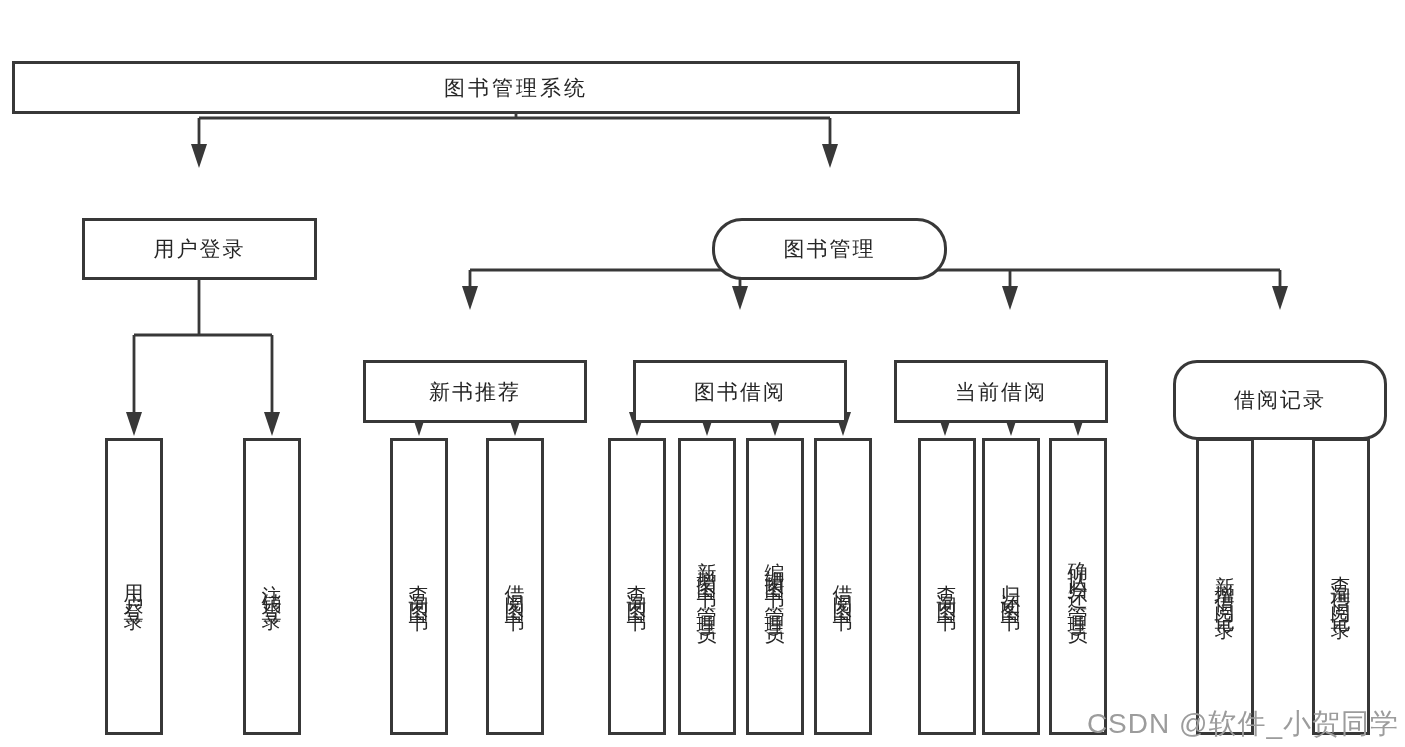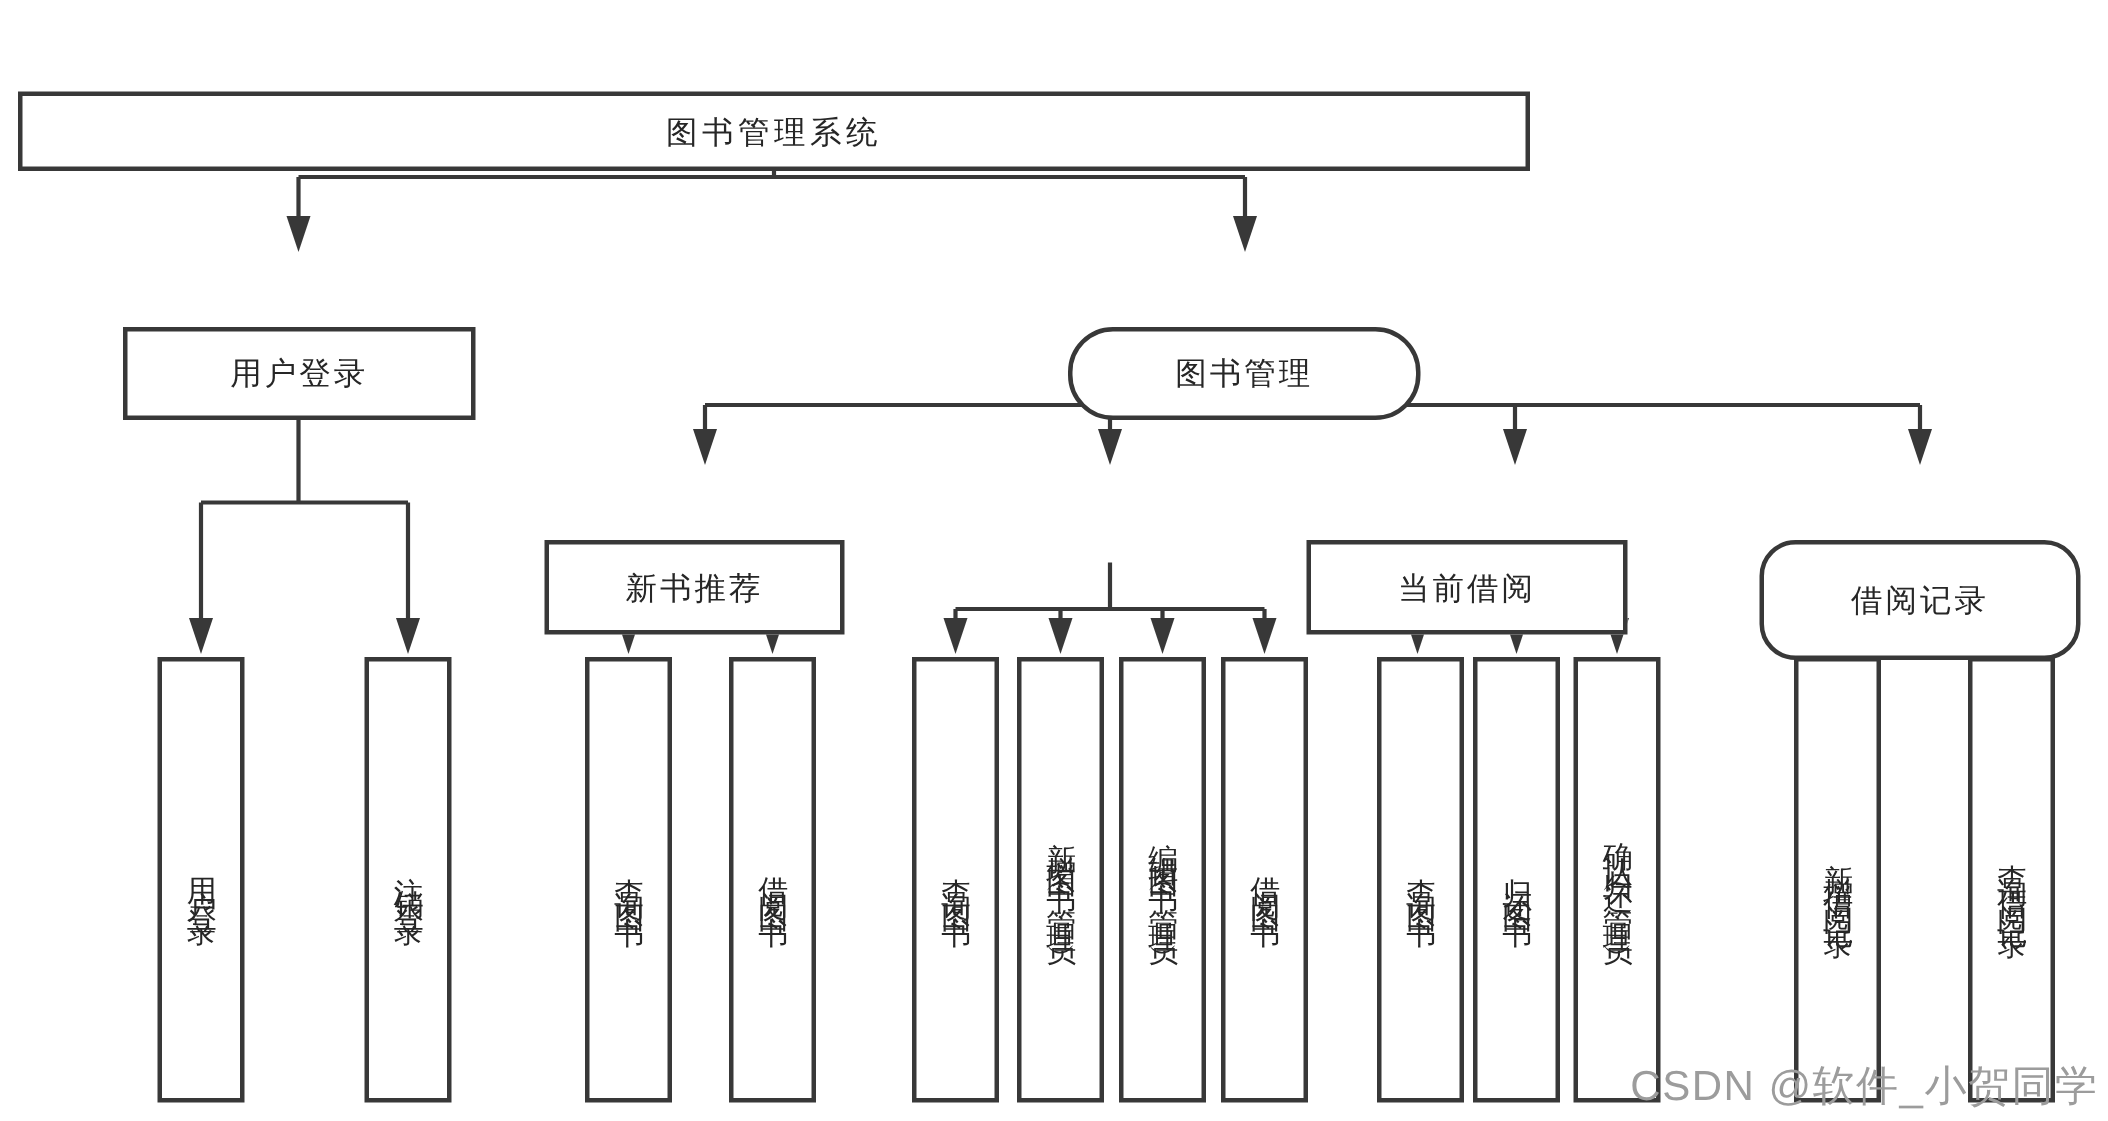--- a/index.html
+++ b/index.html
@@ -110,24 +110,27 @@
     <span>图书管理系统</span>
   </div>
 
   <div class="node node-h" style="left:82px;top:170px;width:235px;height:62px;">
     <span>用户登录</span>
   </div>
   <div class="node node-h" style="left:712px;top:170px;width:235px;height:62px;border-radius:30px;">
     <span>图书管理</span>
   </div>
 
-  <div class="node node-h" style="left:363px;top:312px;width:200px;height:63px;justify-content:center;">
+  <div class="node node-h" style="left:363px;top:312px;width:224px;height:63px;justify-content:center;">
     <span>新书推荐</span>
   </div>
-  <div class="node node-h" style="left:871px;top:312px;width:214px;height:63px;">
+  <div class="node node-h" style="left:633px;top:312px;width:214px;height:63px;">
+    <span>图书借阅</span>
+  </div>
+  <div class="node node-h" style="left:894px;top:312px;width:214px;height:63px;">
     <span>当前借阅</span>
   </div>
   <div class="node node-h" style="left:1173px;top:312px;width:214px;height:80px;border-radius:24px;">
     <span>借阅记录</span>
   </div>
 
   <div class="node node-v" style="left:105px;top:438px;width:58px;height:297px;">
     <span>用户登录</span>
   </div>
   <div class="node node-v" style="left:243px;top:438px;width:58px;height:297px;">

